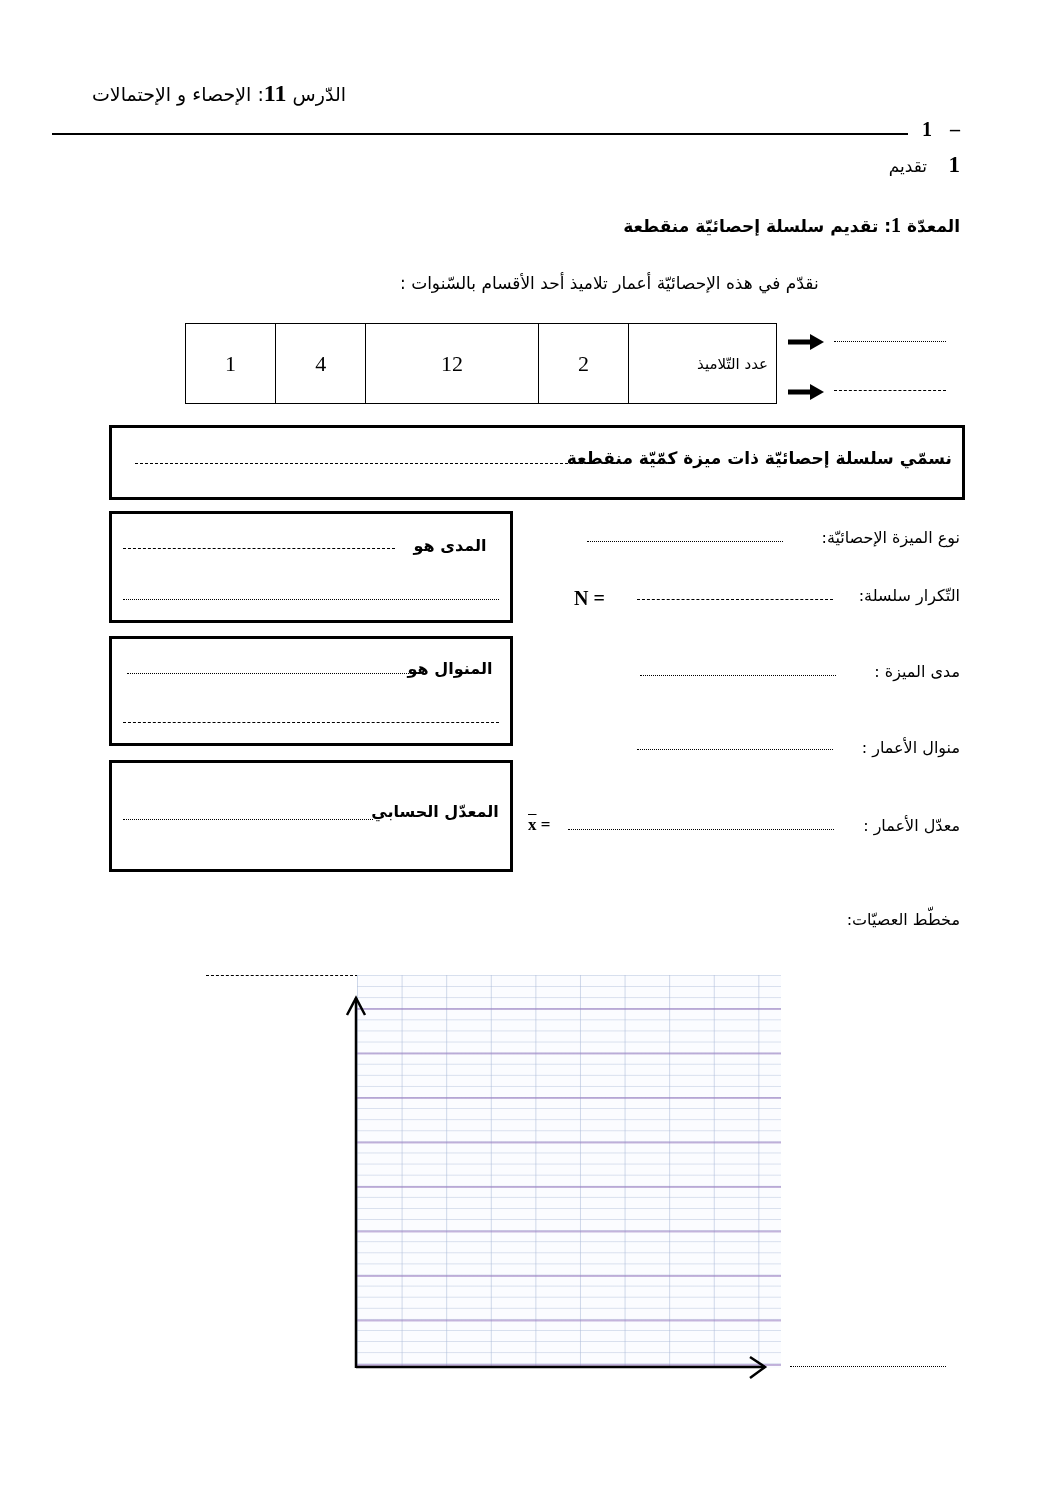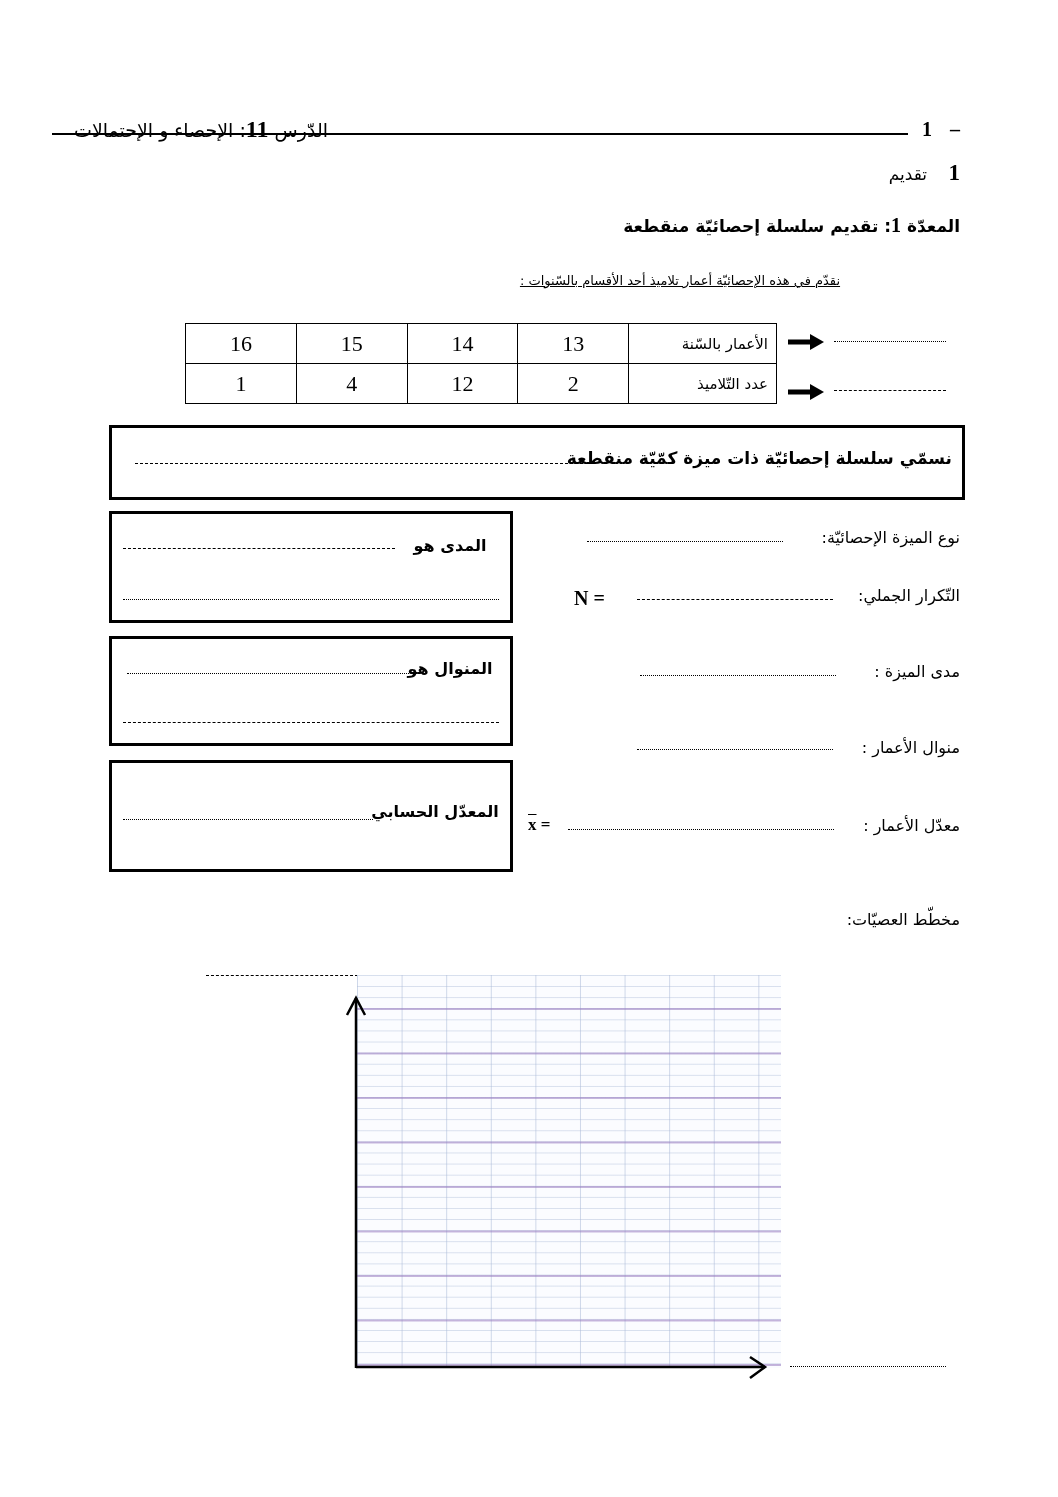--- a/index.html
+++ b/index.html
@@ -9,46 +9,46 @@
       font-family: "DejaVu Sans", sans-serif;
       color: #000;
       overflow: hidden;
     }
     .abs { position: absolute; }
     .rtl { direction: rtl; unicode-bidi: embed; }
 
     
     .lesson-title {
       left: 74px; top: 80px; width: 290px; height: 30px;
-      font-size: 19px; text-align: left; white-space: nowrap; margin-top: 36px;
+      font-size: 19px; text-align: center; white-space: nowrap;
     }
     .lesson-title .num { font-family: "Liberation Serif", serif; font-weight: bold; font-size: 24px; }
     .top-rule {
       left: 52px; top: 133px; width: 856px; height: 0;
       border-top: 2px solid #000;
     }
     .page-number {
       left: 922px; top: 118px; width: 50px; height: 28px;
       font-family: "Liberation Serif", serif; font-weight: bold; font-size: 20px;
       white-space: nowrap;
     }
     .section-heading {
       left: 830px; top: 152px; width: 130px; height: 32px;
-      font-size: 17px; text-align: right; white-space: nowrap; margin-top: 8px;
+      font-size: 17px; text-align: right; white-space: nowrap;
     }
     .section-heading .num { font-family: "Liberation Serif", serif; font-weight: bold; font-size: 23px; margin-left: 16px; }
 
     .situation-title {
       left: 520px; top: 214px; width: 440px; height: 30px;
       font-size: 17px; font-weight: bold; text-align: right; white-space: nowrap;
     }
     .situation-title .num { font-family: "Liberation Serif", serif; font-size: 20px; }
     .intro-text {
       left: 400px; top: 273px; width: 560px; height: 30px;
-      font-size: 13px; text-align: center; white-space: nowrap; text-decoration: underline;
+      font-size: 17px; text-align: left; white-space: nowrap;
     }
 
     
     .data-table {
       left: 185px; top: 323px; width: 592px; height: 81px;
       border-collapse: collapse;
     }
     .data-table td {
       border: 1.5px solid #000;
       height: 40px;
@@ -118,27 +118,20 @@
 
 <div class="abs situation-title rtl">
   <span>المعدّة</span>
   <span class="num">1</span><span>: تقديم سلسلة إحصائيّة منقطعة</span>
 </div>
 
 <div class="abs intro-text rtl">نقدّم في هذه الإحصائيّة أعمار تلاميذ أحد الأقسام بالسّنوات :</div>
 
 <table class="abs data-table">
   <tbody>
-      <tr>
-    <td>16</td>
-    <td>15</td>
-    <td>14</td>
-    <td>13</td>
-    <td class="row-head">الأعمار بالسّنة</td>
-  </tr>
   <tr>
     <td>1</td>
     <td>4</td>
     <td>12</td>
     <td>2</td>
     <td class="row-head">عدد التّلاميذ</td>
   </tr>
 </tbody>
   </table>
 
@@ -167,21 +160,21 @@
 <div class="abs blank-line dotted" style="left:127px; top:673px; width:282px;"></div>
 <div class="abs blank-line" style="left:123px; top:722px; width:376px;"></div>
 
 <div class="abs side-box" style="left:109px; top:760px; width:404px; height:112px;"></div>
 <div class="abs box-label rtl" style="left:370px; top:802px; width:130px; height:24px;">المعدّل الحسابي</div>
 <div class="abs blank-line dotted" style="left:123px; top:819px; width:250px;"></div>
 
 <div class="abs prompt rtl" style="left:790px; top:528px; width:170px; height:24px;">نوع الميزة الإحصائيّة:</div>
 <div class="abs blank-line dotted" style="left:587px; top:541px; width:196px;"></div>
 
-<div class="abs prompt rtl" style="left:830px; top:586px; width:130px; height:24px;">التّكرار الجملي:</div>
+<div class="abs prompt rtl" style="left:830px; top:586px; width:130px; height:24px;">التّكرار سلسلة:</div>
 <div class="abs blank-line" style="left:637px; top:599px; width:196px;"></div>
 <div class="abs math" style="left:574px; top:587px; width:50px; height:26px;">N =</div>
 
 <div class="abs prompt rtl" style="left:840px; top:662px; width:120px; height:24px;">مدى الميزة :</div>
 <div class="abs blank-line dotted" style="left:640px; top:675px; width:196px;"></div>
 
 <div class="abs prompt rtl" style="left:830px; top:738px; width:130px; height:24px;">منوال الأعمار :</div>
 <div class="abs blank-line dotted" style="left:637px; top:749px; width:196px;"></div>
 
 <div class="abs prompt rtl" style="left:830px; top:816px; width:130px; height:24px;">معدّل الأعمار :</div>

